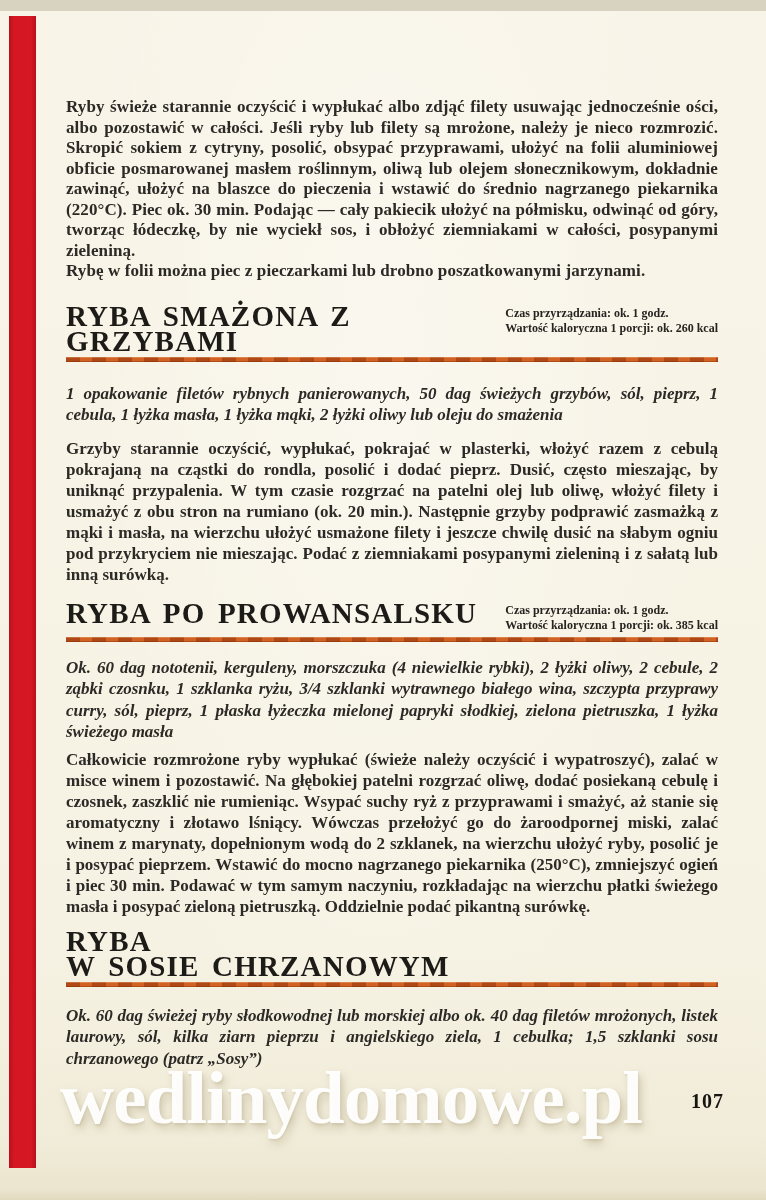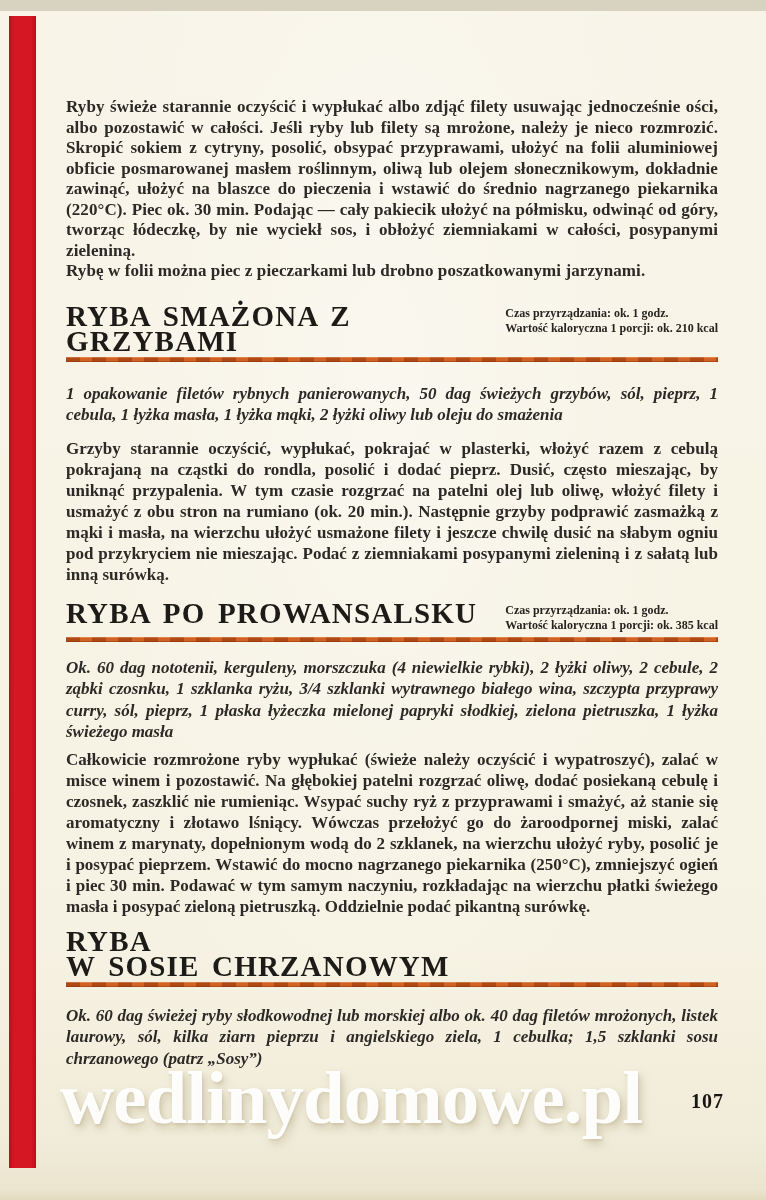--- a/index.html
+++ b/index.html
@@ -133,21 +133,21 @@
     <p class="body-text intro1">Ryby świeże starannie oczyścić i wypłukać albo zdjąć filety usuwając jednocześnie ości, albo pozostawić w całości. Jeśli ryby lub filety są mrożone, należy je nieco rozmrozić. Skropić sokiem z cytryny, posolić, obsypać przyprawami, ułożyć na folii aluminiowej obficie posmarowanej masłem roślinnym, oliwą lub olejem słonecznikowym, dokładnie zawinąć, ułożyć na blaszce do pieczenia i wstawić do średnio nagrzanego piekarnika (220°C). Piec ok. 30 min. Podając — cały pakiecik ułożyć na półmisku, odwinąć od góry, tworząc łódeczkę, by nie wyciekł sos, i obłożyć ziemniakami w całości, posypanymi zieleniną.</p>
     <p class="body-text intro2">Rybę w folii można piec z pieczarkami lub drobno poszatkowanymi jarzynami.</p>
 
     <div class="sec-head m-head1">
       <h2 class="title">
         <span>RYBA SMAŻONA Z GRZYBAMI</span>
 
       </h2>
       <div class="meta">
         <div>Czas przyrządzania: ok. 1 godz.</div>
-        <div>Wartość kaloryczna 1 porcji: ok. 210 kcal</div>
+        <div>Wartość kaloryczna 1 porcji: ok. 260 kcal</div>
       </div>
     </div>
     <div class="rule"></div>
     <p class="ingredients m-ing1">1 opakowanie filetów rybnych panierowanych, 50 dag świeżych grzybów, sól, pieprz, 1 cebula, 1 łyżka masła, 1 łyżka mąki, 2 łyżki oliwy lub oleju do smażenia</p>
     <p class="instructions m-ins1">Grzyby starannie oczyścić, wypłukać, pokrajać w plasterki, włożyć razem z cebulą pokrajaną na cząstki do rondla, posolić i dodać pieprz. Dusić, często mieszając, by uniknąć przypalenia. W tym czasie rozgrzać na patelni olej lub oliwę, włożyć filety i usmażyć z obu stron na rumiano (ok. 20 min.). Następnie grzyby podprawić zasmażką z mąki i masła, na wierzchu ułożyć usmażone filety i jeszcze chwilę dusić na słabym ogniu pod przykryciem nie mieszając. Podać z ziemniakami posypanymi zieleniną i z sałatą lub inną surówką.</p>
 
     <div class="sec-head m-head2">
       <h2 class="title">
         <span>RYBA PO PROWANSALSKU</span>
 

